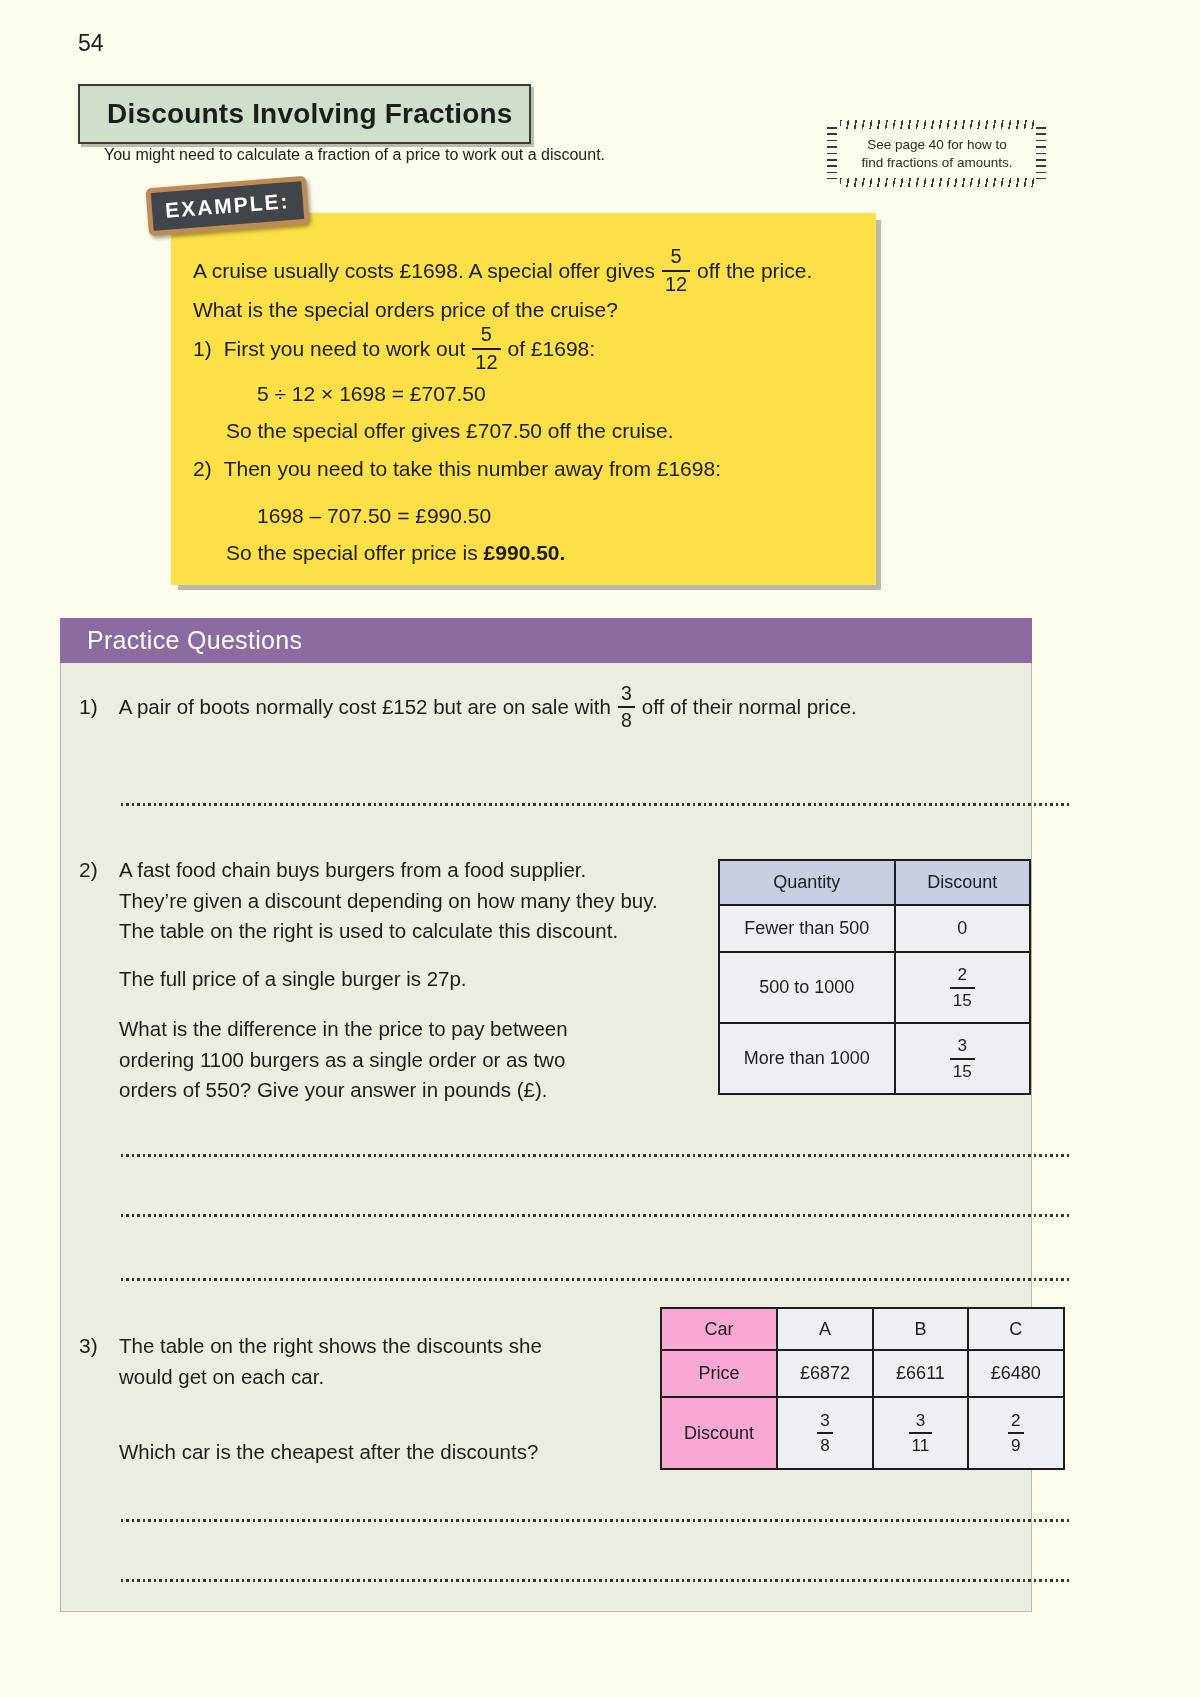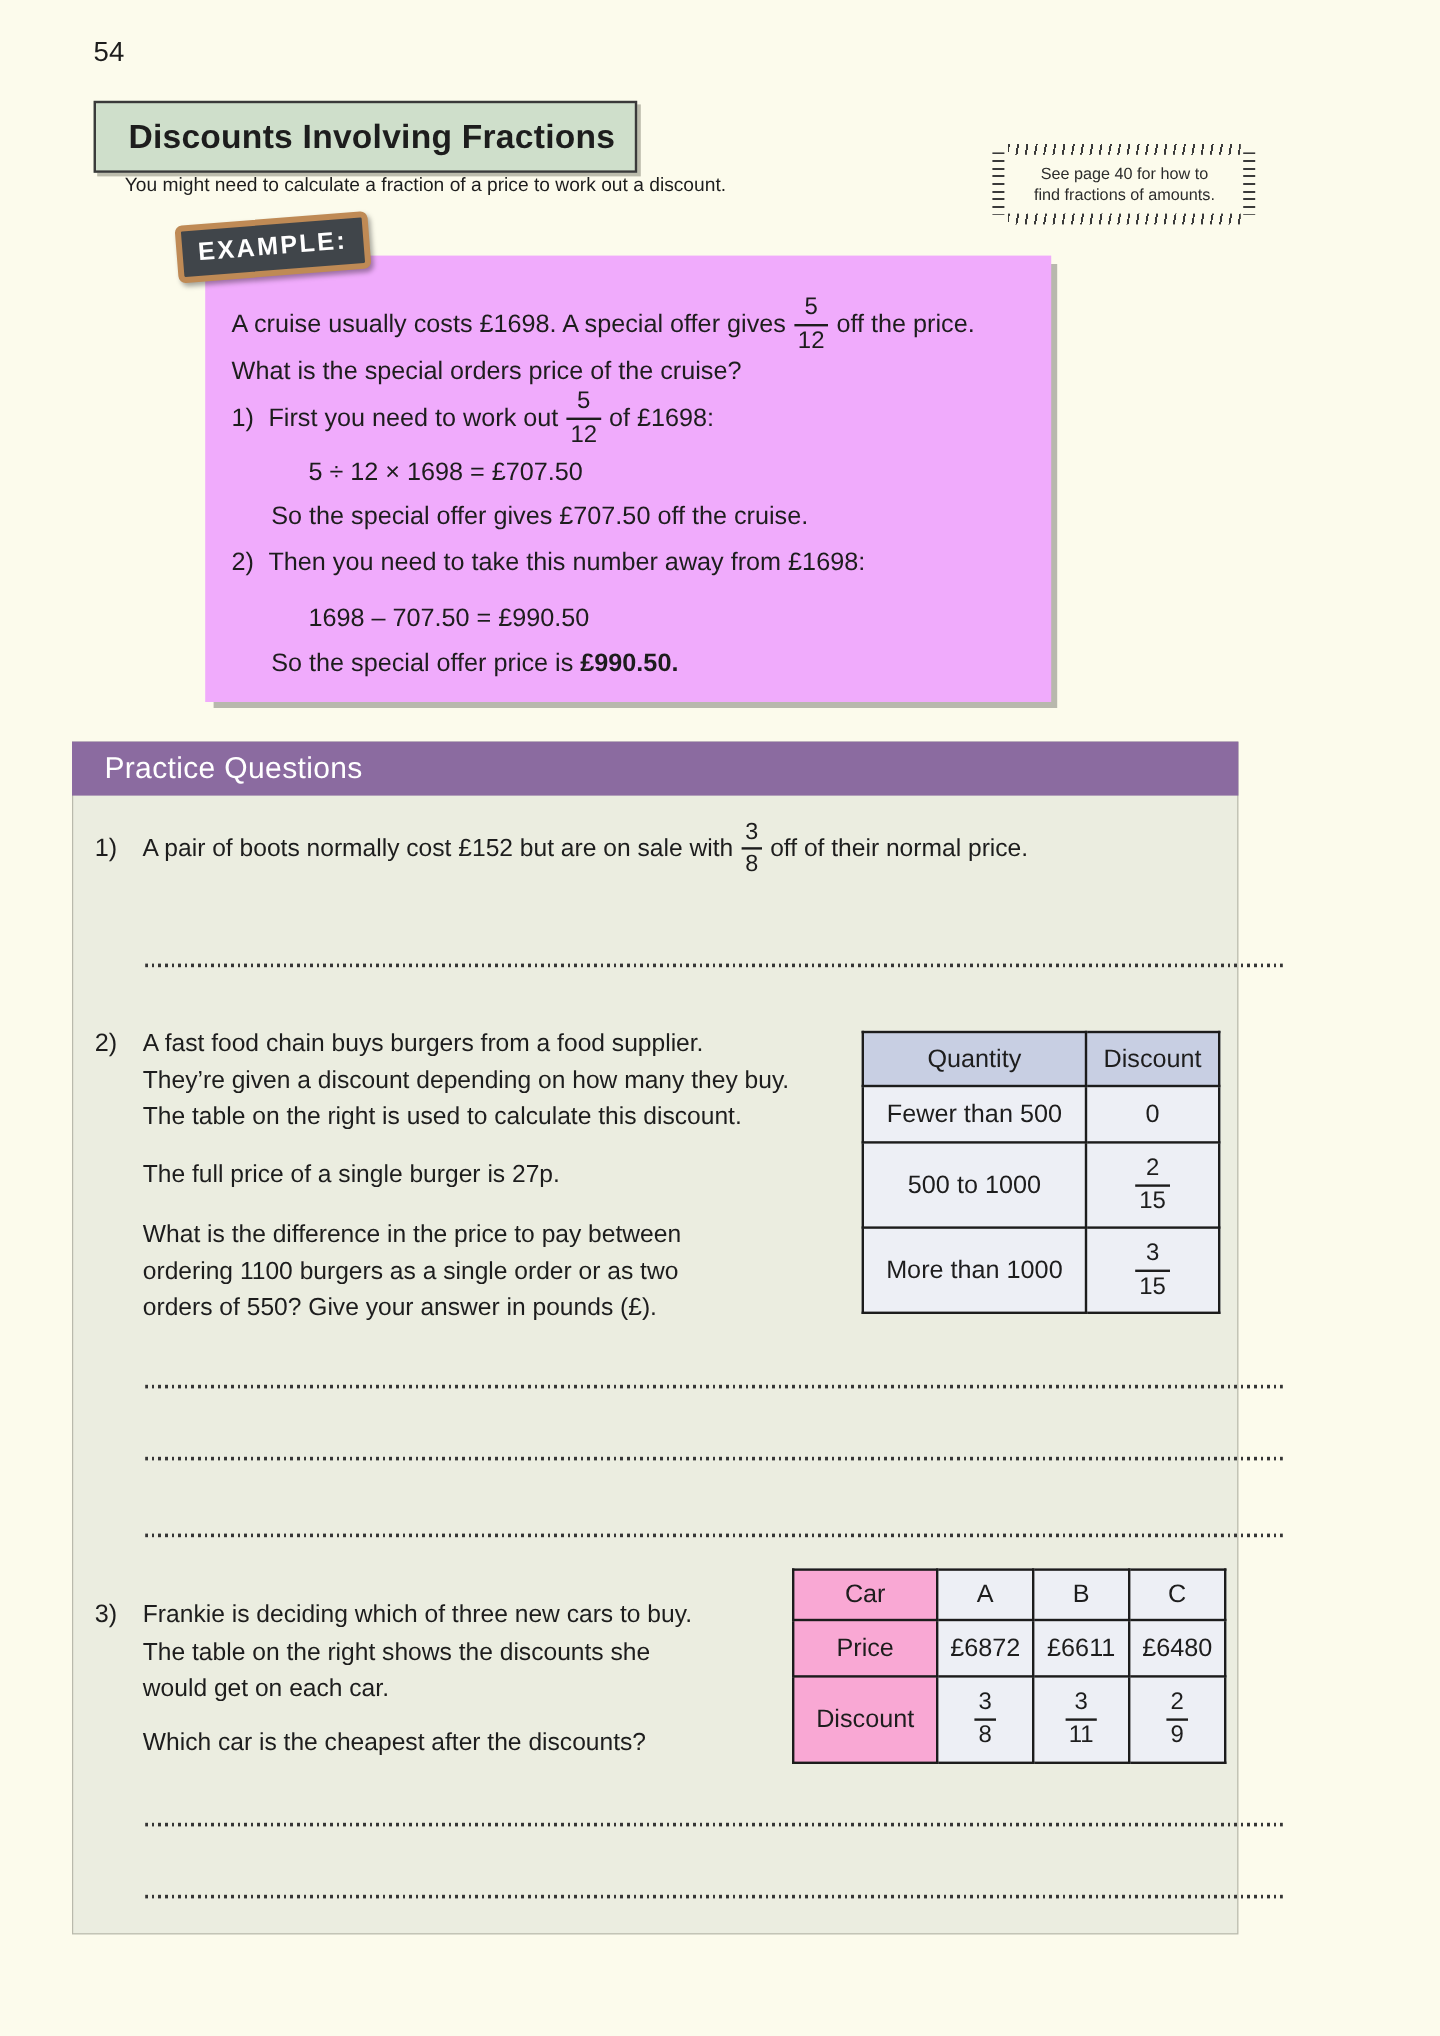--- a/index.html
+++ b/index.html
@@ -28,21 +28,21 @@
   .tick-v { width:10px; background:repeating-linear-gradient(to bottom,#3a3a3a 0 1.6px,transparent 1.6px 6.4px); }
 
   
   .example-badge {
     transform:rotate(-4.5deg);
     background:#40454a; border:5px solid #bf8a55; border-radius:6px;
     color:#ffffff; font-size:21px; font-weight:700; letter-spacing:2px;
     padding:7px 13px; z-index:3; box-shadow:2px 3px 4px rgba(0,0,0,0.35);
   }
   .example-box {
-    background:#f0abfc;
+    background:#fde047;
     box-shadow:6px 6px 0 -1px #b8b8ad;
     z-index:1;
   }
   .ex-text { font-size:21px; }
   .flexline { display:flex; align-items:center; height:56px; font-size:21px; }
   .flexline .gap { margin:0 7px; }
   .bold { font-weight:700; }
 
   
   .frac { display:inline-flex; flex-direction:column; align-items:center; line-height:1; font-size:0.95em; vertical-align:middle; }
@@ -66,21 +66,21 @@
     background:repeating-linear-gradient(to right,#353535 0 2.2px,transparent 2.2px 5.5px);
   }
 
   
   table.qtable { border-collapse:collapse; background:#edeff5; }
   table.qtable, table.qtable td, table.qtable th {
     border:2.4px solid #1c1c1c;
   }
   table.qtable td, table.qtable th {
     text-align:center; vertical-align:middle; font-weight:400;
-    font-size:21px; padding:0 2px;
+    font-size:18px; padding:0 22px;
   }
   table.qtable .hd { background:#c8cfe3; }
   table.qtable td { background:#edeff5; }
   table.qtable td.hd { background:#f9a8d4; }
 
   .footer-text { font-size:19.5px; }
 </style>
 </head>
 <body>
 
@@ -210,21 +210,20 @@
       </tr>
     </tbody>
       </table>
 
     <div class="abs dotted" style="left:60px; top:535px; width:948px;"></div>
     <div class="abs dotted" style="left:60px; top:595px; width:948px;"></div>
     <div class="abs dotted" style="left:60px; top:659px; width:948px;"></div>
 
     <div class="abs q-number" style="left:18px; top:715px;">3)</div>
     <div class="abs" style="left:58px; top:712px;">
-      <div class="q-line">Frankie is deciding which of three new cars to buy.</div>
       <div class="q-line">The table on the right shows the discounts she</div>
       <div class="q-line">would get on each car.</div>
     </div>
     <div class="abs q-line" style="left:58px; top:818px;">Which car is the cheapest after the discounts?</div>
 
     <table class="qtable abs" style="left:599px; top:688px;">
       <tbody>
           <tr style="height:42px;">
         <td class="hd" style="width:114px;">Car</td>
         <td style="width:74px;">A</td>

